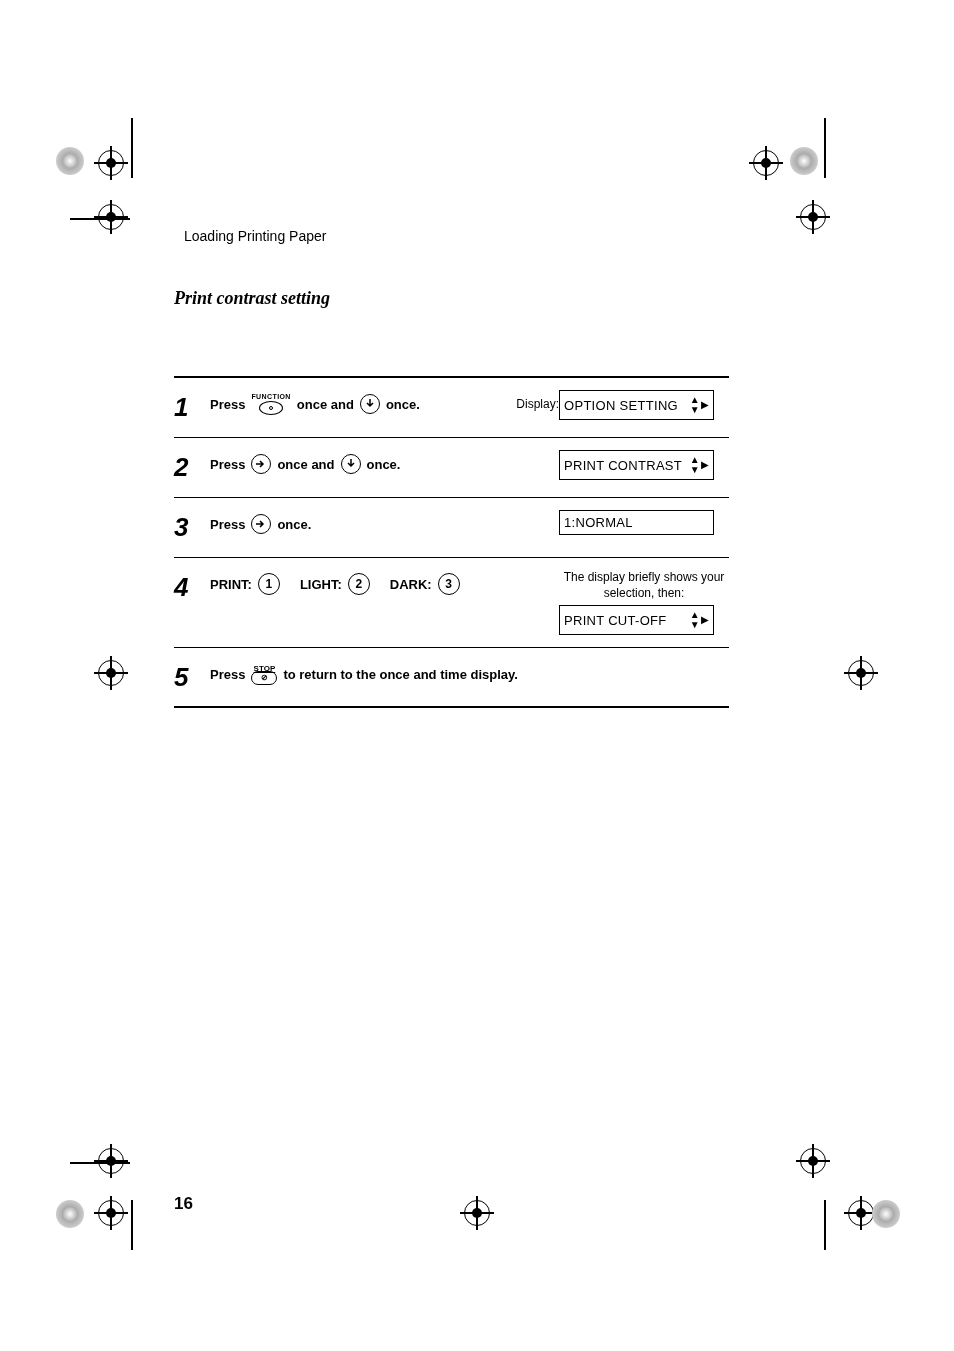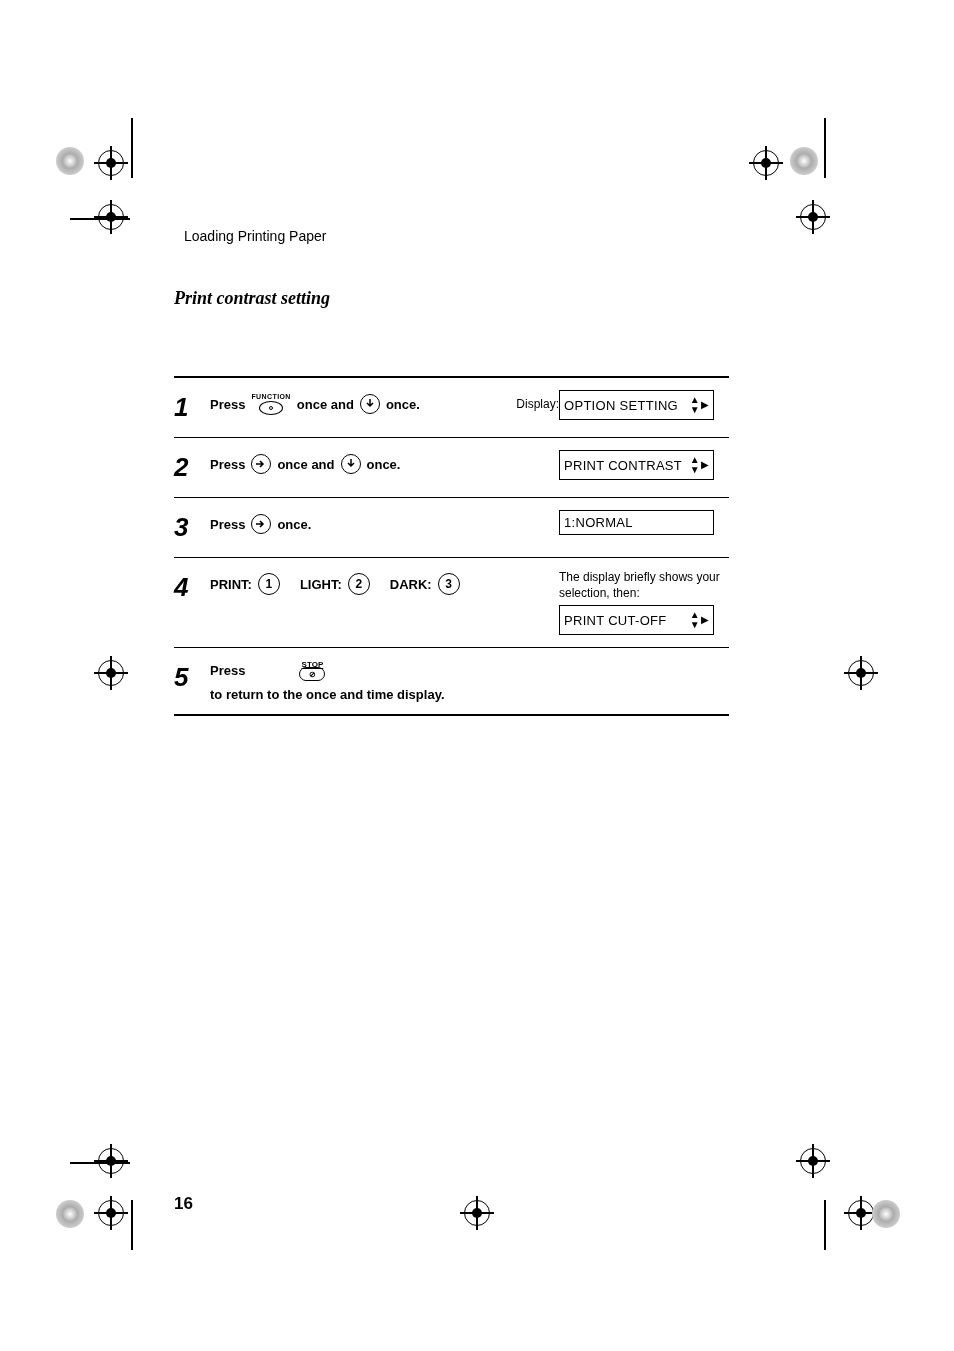--- a/index.html
+++ b/index.html
@@ -159,21 +159,20 @@
     border: 1.5px solid #000;
     border-radius: 50%;
     display: inline-flex; align-items: center; justify-content: center;
     font-size: 12px;
     font-weight: bold;
   }
   .stop-key {
     display: inline-flex;
     flex-direction: column;
     align-items: center;
-    margin-left: 48px;
   }
   .stop-key .lbl { font-size: 8px; font-weight: bold; text-decoration: underline; }
   .stop-key .ov {
     width: 26px; height: 14px;
     border: 1.5px solid #000;
     border-radius: 8px;
     display: flex; align-items: center; justify-content: center;
     font-size: 8px;
     margin-top: -2px;
   }
@@ -336,21 +335,21 @@
           <span class="num-circle">1</span>
           <span style="width:8px"></span>
           <span>LIGHT:</span>
           <span class="num-circle">2</span>
           <span style="width:8px"></span>
           <span>DARK:</span>
           <span class="num-circle">3</span>
         </div>
       </div>
       <div class="step-right">
-        <div style="font-size:12px; line-height:1.3;">The display briefly shows your selection, then:</div>
+        <div style="font-size:12px; line-height:1.3;text-align:center;">The display briefly shows your selection, then:</div>
         <div class="lcd">
           <span>PRINT CUT-OFF</span>
           <span class="nav">
             <span>▲<br>▼</span>
               <span>▶</span>
           </span>
         </div>
       </div>
     </div>
 

